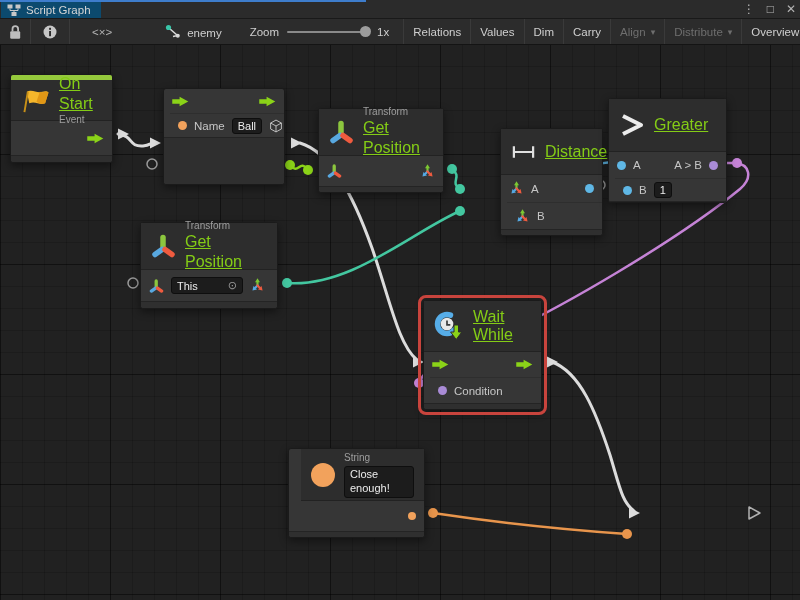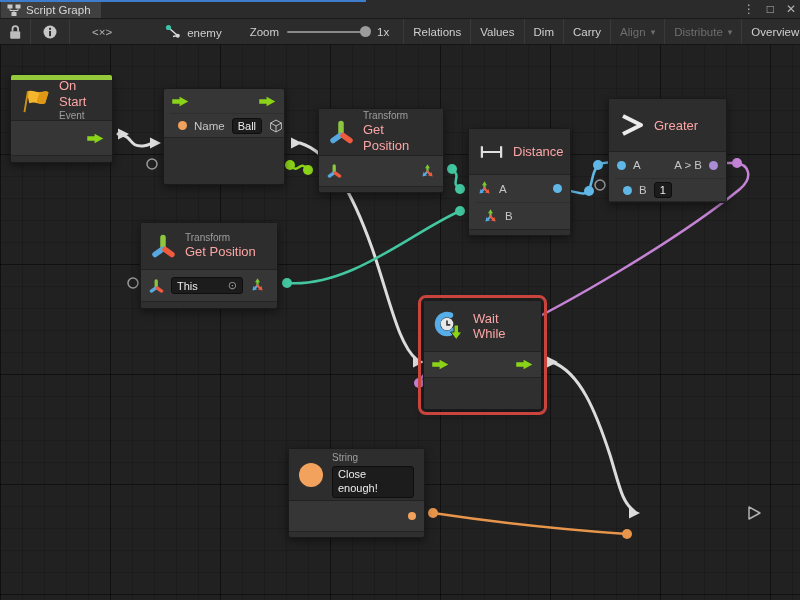--- a/index.html
+++ b/index.html
@@ -3,21 +3,21 @@
 <meta charset="utf-8">
 <style>
   html,body{margin:0;padding:0;background:#111;}
   #app{position:relative;width:800px;height:600px;overflow:hidden;
        font-family:"Liberation Sans",sans-serif;background:#212121;
        -webkit-font-smoothing:antialiased;user-select:none;}
   
   #titlebar{position:absolute;left:0;top:0;width:800px;height:18px;background:#2b2b2b;
             border-bottom:1px solid #191919;z-index:5;}
   #focusline{position:absolute;left:0;top:0;width:366px;height:2px;background:#3E7DCC;}
-  #tab{position:absolute;left:1px;top:2px;height:16px;background:#404040;display:flex;
+  #tab{position:absolute;left:1px;top:2px;height:16px;background:#0c4a6e;display:flex;
        align-items:center;gap:5px;padding:0 10px 0 6px;color:#d6d6d6;font-size:11.5px;}
   #wincontrols{position:absolute;right:4px;top:0;height:18px;display:flex;align-items:center;
                gap:12px;color:#b4b4b4;font-size:12px;}
   #wincontrols span{cursor:default;line-height:18px;}
   
   #toolbar{position:absolute;left:0;top:19px;width:800px;height:25px;background:#2c2c2c;
            border-bottom:1px solid #141414;z-index:5;display:flex;align-items:center;
            color:#cfcfcf;font-size:11.5px;white-space:nowrap;}
   .tbtn{height:25px;display:flex;align-items:center;padding:0 9px;border-right:1px solid #3a3a3a;}
   .tbtn.icon{padding:0 8px;}
@@ -41,21 +41,21 @@
   
   .node{position:absolute;z-index:2;background:#363636;border:1px solid #1a1a1a;
         border-radius:3px;box-shadow:0 3px 8px rgba(0,0,0,.45);color:#dcdcdc;
         display:flex;flex-direction:column;box-sizing:border-box;}
   .node.selected{outline:3px solid #C8443D;outline-offset:2px;}
   .accent{height:5px;background:#95C93C;border-radius:2px 2px 0 0;}
   .hdr{background:#2d2d2d;display:flex;align-items:center;gap:9px;padding:0 10px;
        border-bottom:1px solid #222;flex:0 0 auto;}
   .hcol{display:flex;flex-direction:column;justify-content:center;line-height:1.25;}
   .sub{font-size:10px;color:#9e9e9e;}
-  .ttl{font-size:13px;color:#fca5a5;}
+  .ttl{font-size:16px;color:#84cc16;text-decoration:underline;}
   .row{display:flex;align-items:center;gap:7px;padding:0 8px;flex:0 0 auto;}
   .row+.row{border-top:1px solid #2e2e2e;margin-left:6px;}
   .footer{border-top:1px solid #242424;background:#2f2f2f;flex:1 1 auto;border-radius:0 0 3px 3px;}
   .sp{flex:1 1 auto;}
   .plabel{font-size:11.5px;color:#c6c6c6;}
   .pdot{width:9px;height:9px;border-radius:50%;flex:0 0 auto;}
   .field{background:#1c1c1c;border:1px solid #0e0e0e;border-radius:3px;color:#ececec;
          font-size:11px;padding:1px 5px;display:flex;align-items:center;gap:4px;}
   .picker{color:#9a9a9a;font-size:11px;}
   .ic{flex:0 0 auto;display:block;}
@@ -330,21 +330,21 @@
         <span>This</span>
         <span class="picker">⊙</span>
       </span>
       <svg class="ic" width="15" height="15" viewBox="0 0 14 14">
           <use href="#sym-vec3"></use>
         </svg>
     </div>
     <div class="footer"></div>
   </div>
 
-  <div class="node" style="left:468px;top:128px;width:103px;height:108px;">
+  <div class="node" style="left:500px;top:128px;width:103px;height:108px;">
     <div class="hdr" style="height:45px;">
       <svg class="ic" width="25" height="16" viewBox="0 0 26 16">
           <use href="#sym-distance"></use>
         </svg>
       <span class="ttl">Distance</span>
     </div>
     <div class="row" style="height:27px;">
       <svg class="ic" width="15" height="15" viewBox="0 0 14 14">
           <use href="#sym-vec3"></use>
         </svg>
@@ -394,25 +394,29 @@
     </div>
     <div class="row" style="height:25px;">
       <svg class="ic" width="17" height="11" viewBox="0 0 18 12">
           <use href="#sym-flow-arrow"></use>
         </svg>
       <span class="sp"></span>
       <svg class="ic" width="17" height="11" viewBox="0 0 18 12">
           <use href="#sym-flow-arrow"></use>
         </svg>
     </div>
+    <div class="row" style="height:25px;">
+      <span class="pdot" style="background:#A98BD6;"></span>
+      <span class="plabel">Condition</span>
+    </div>
     <div class="footer"></div>
   </div>
 
   <div class="node" style="left:288px;top:448px;width:137px;height:90px;">
-    <div class="hdr" style="height:51px;">
+    <div class="hdr" style="height:51px;margin-left:12px;">
       <span class="strcircle"></span>
       <div class="hcol" style="gap:2px;">
         <span class="sub">String</span>
         <span class="field">
             <span>Close enough!</span>
           </span>
       </div>
     </div>
     <div class="row" style="height:30px;">
       <span class="sp"></span>

